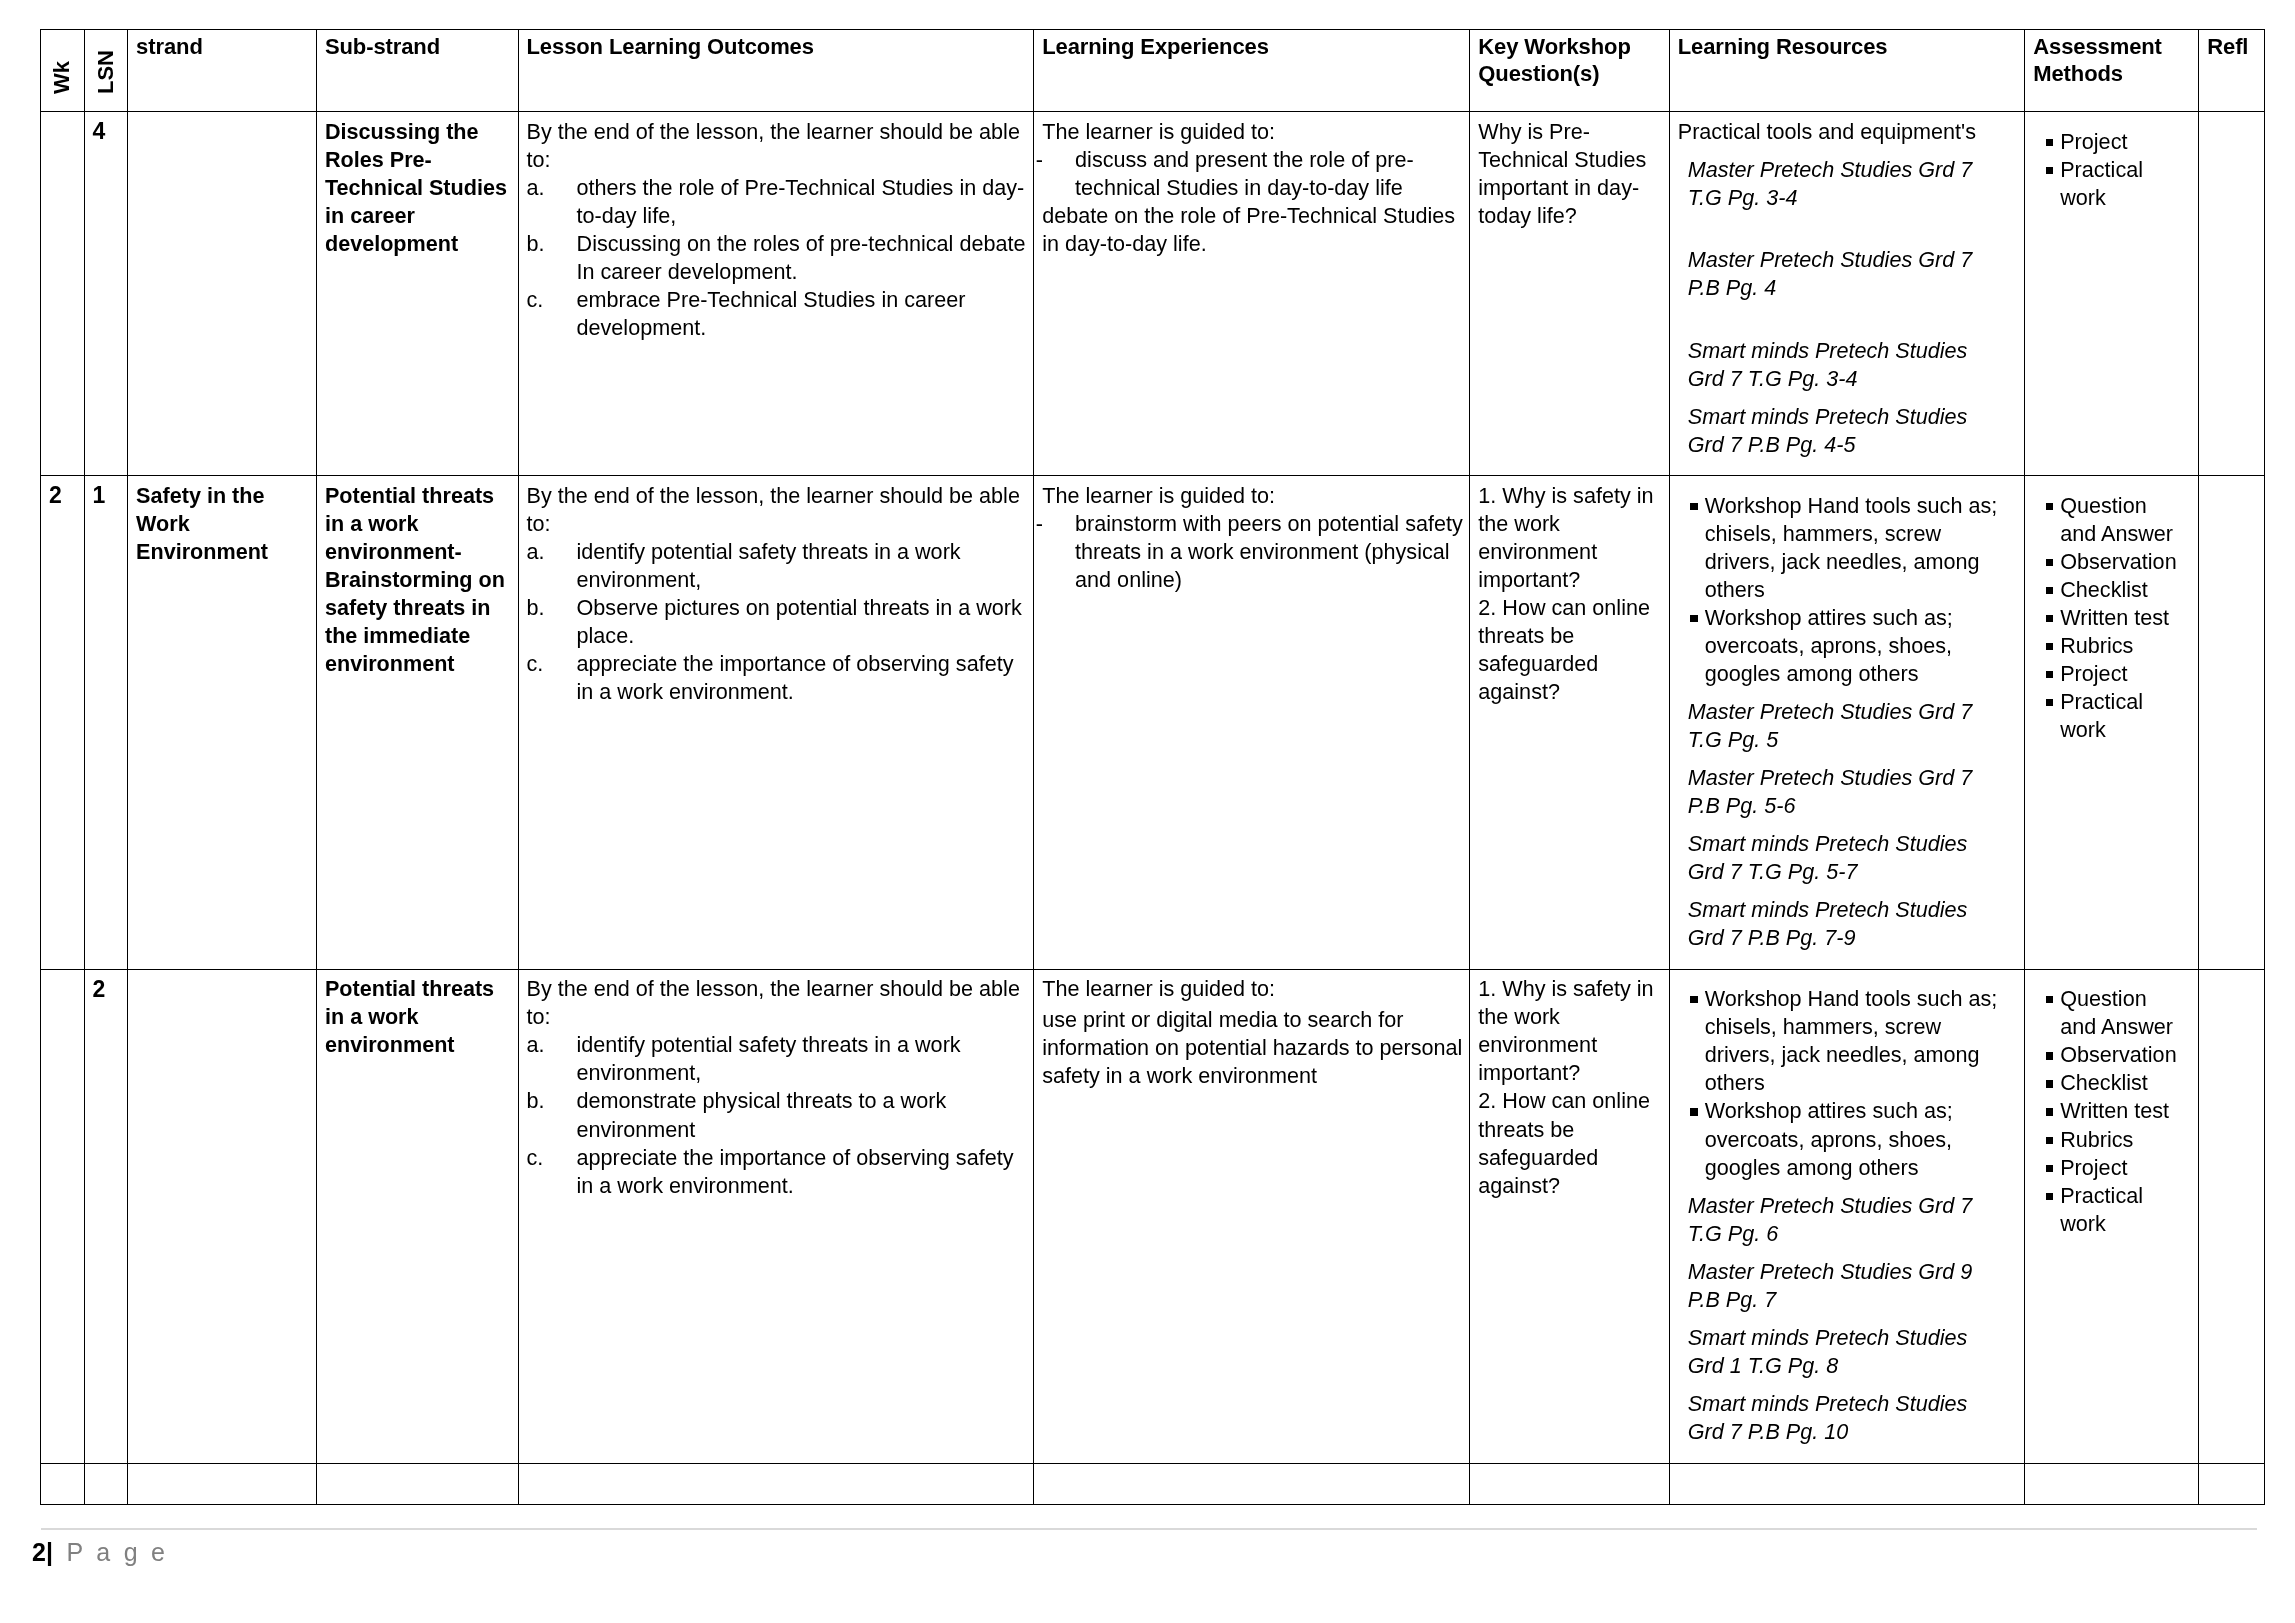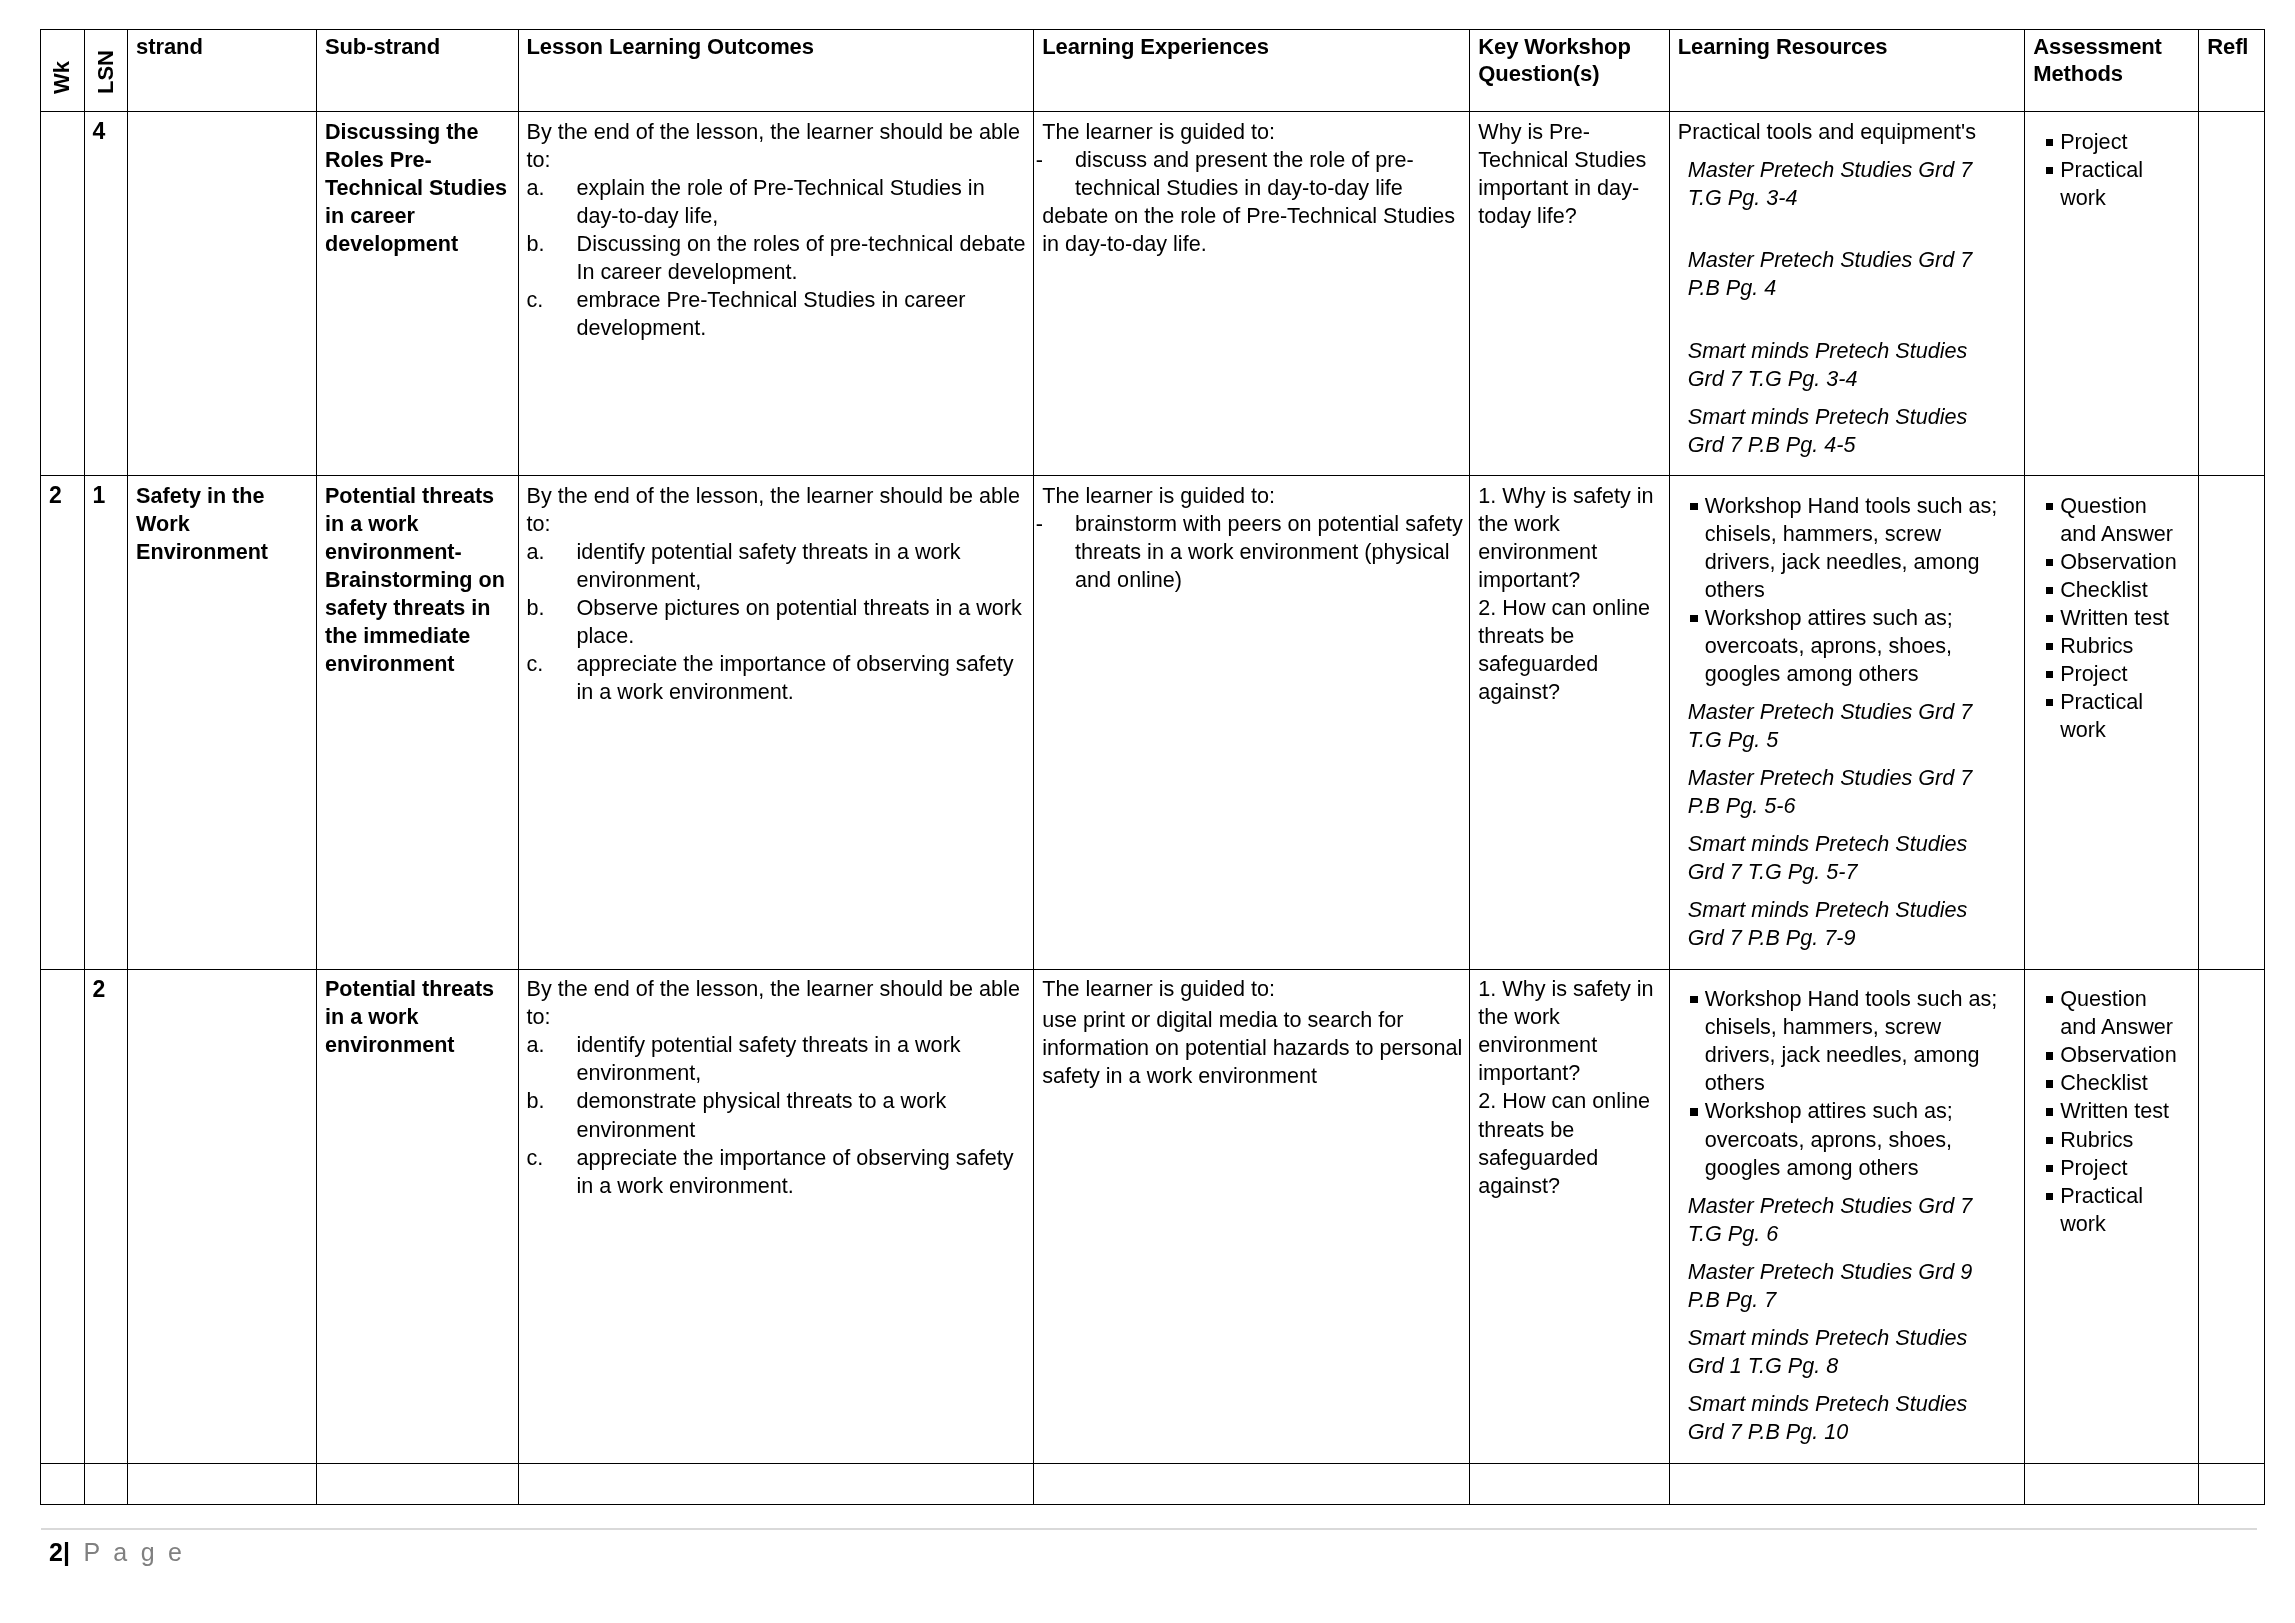--- a/index.html
+++ b/index.html
@@ -156,21 +156,21 @@
   .footer-rule {
     position: absolute;
     left: 41px;
     top: 1528px;
     width: 2216px;
     height: 2px;
     background: #d9d9d9;
   }
   .footer {
     position: absolute;
-    left: 49px;
+    left: 32px;
     top: 1538px;
     font-size: 25px;
     color: #808080;
     letter-spacing: 3.3px;
     font-family: "Liberation Sans", sans-serif;
   }
   .footer .pgno {
     color: #000000;
     font-weight: bold;
     letter-spacing: 0px;
@@ -244,21 +244,21 @@
             <div class="p bold"></div>
           </td>
           <td>
             <div class="p bold">Discussing the Roles Pre-Technical Studies in career development</div>
           </td>
           <td>
             <div class="p">By the end of the lesson, the learner should be able to:</div>
             <ul class="ltr">
               <li>
                 <span class="mk">a.</span>
-                <span class="tx">explain the role of Pre-Technical Studies in day-to-day life,</span>
+                <span class="tx">others the role of Pre-Technical Studies in day-to-day life,</span>
               </li>
               <li>
                 <span class="mk">b.</span>
                 <span class="tx">Discussing on  the roles of pre-technical debate In career development.</span>
               </li>
               <li>
                 <span class="mk">c.</span>
                 <span class="tx">embrace Pre-Technical Studies in career development.</span>
               </li>
             </ul>

